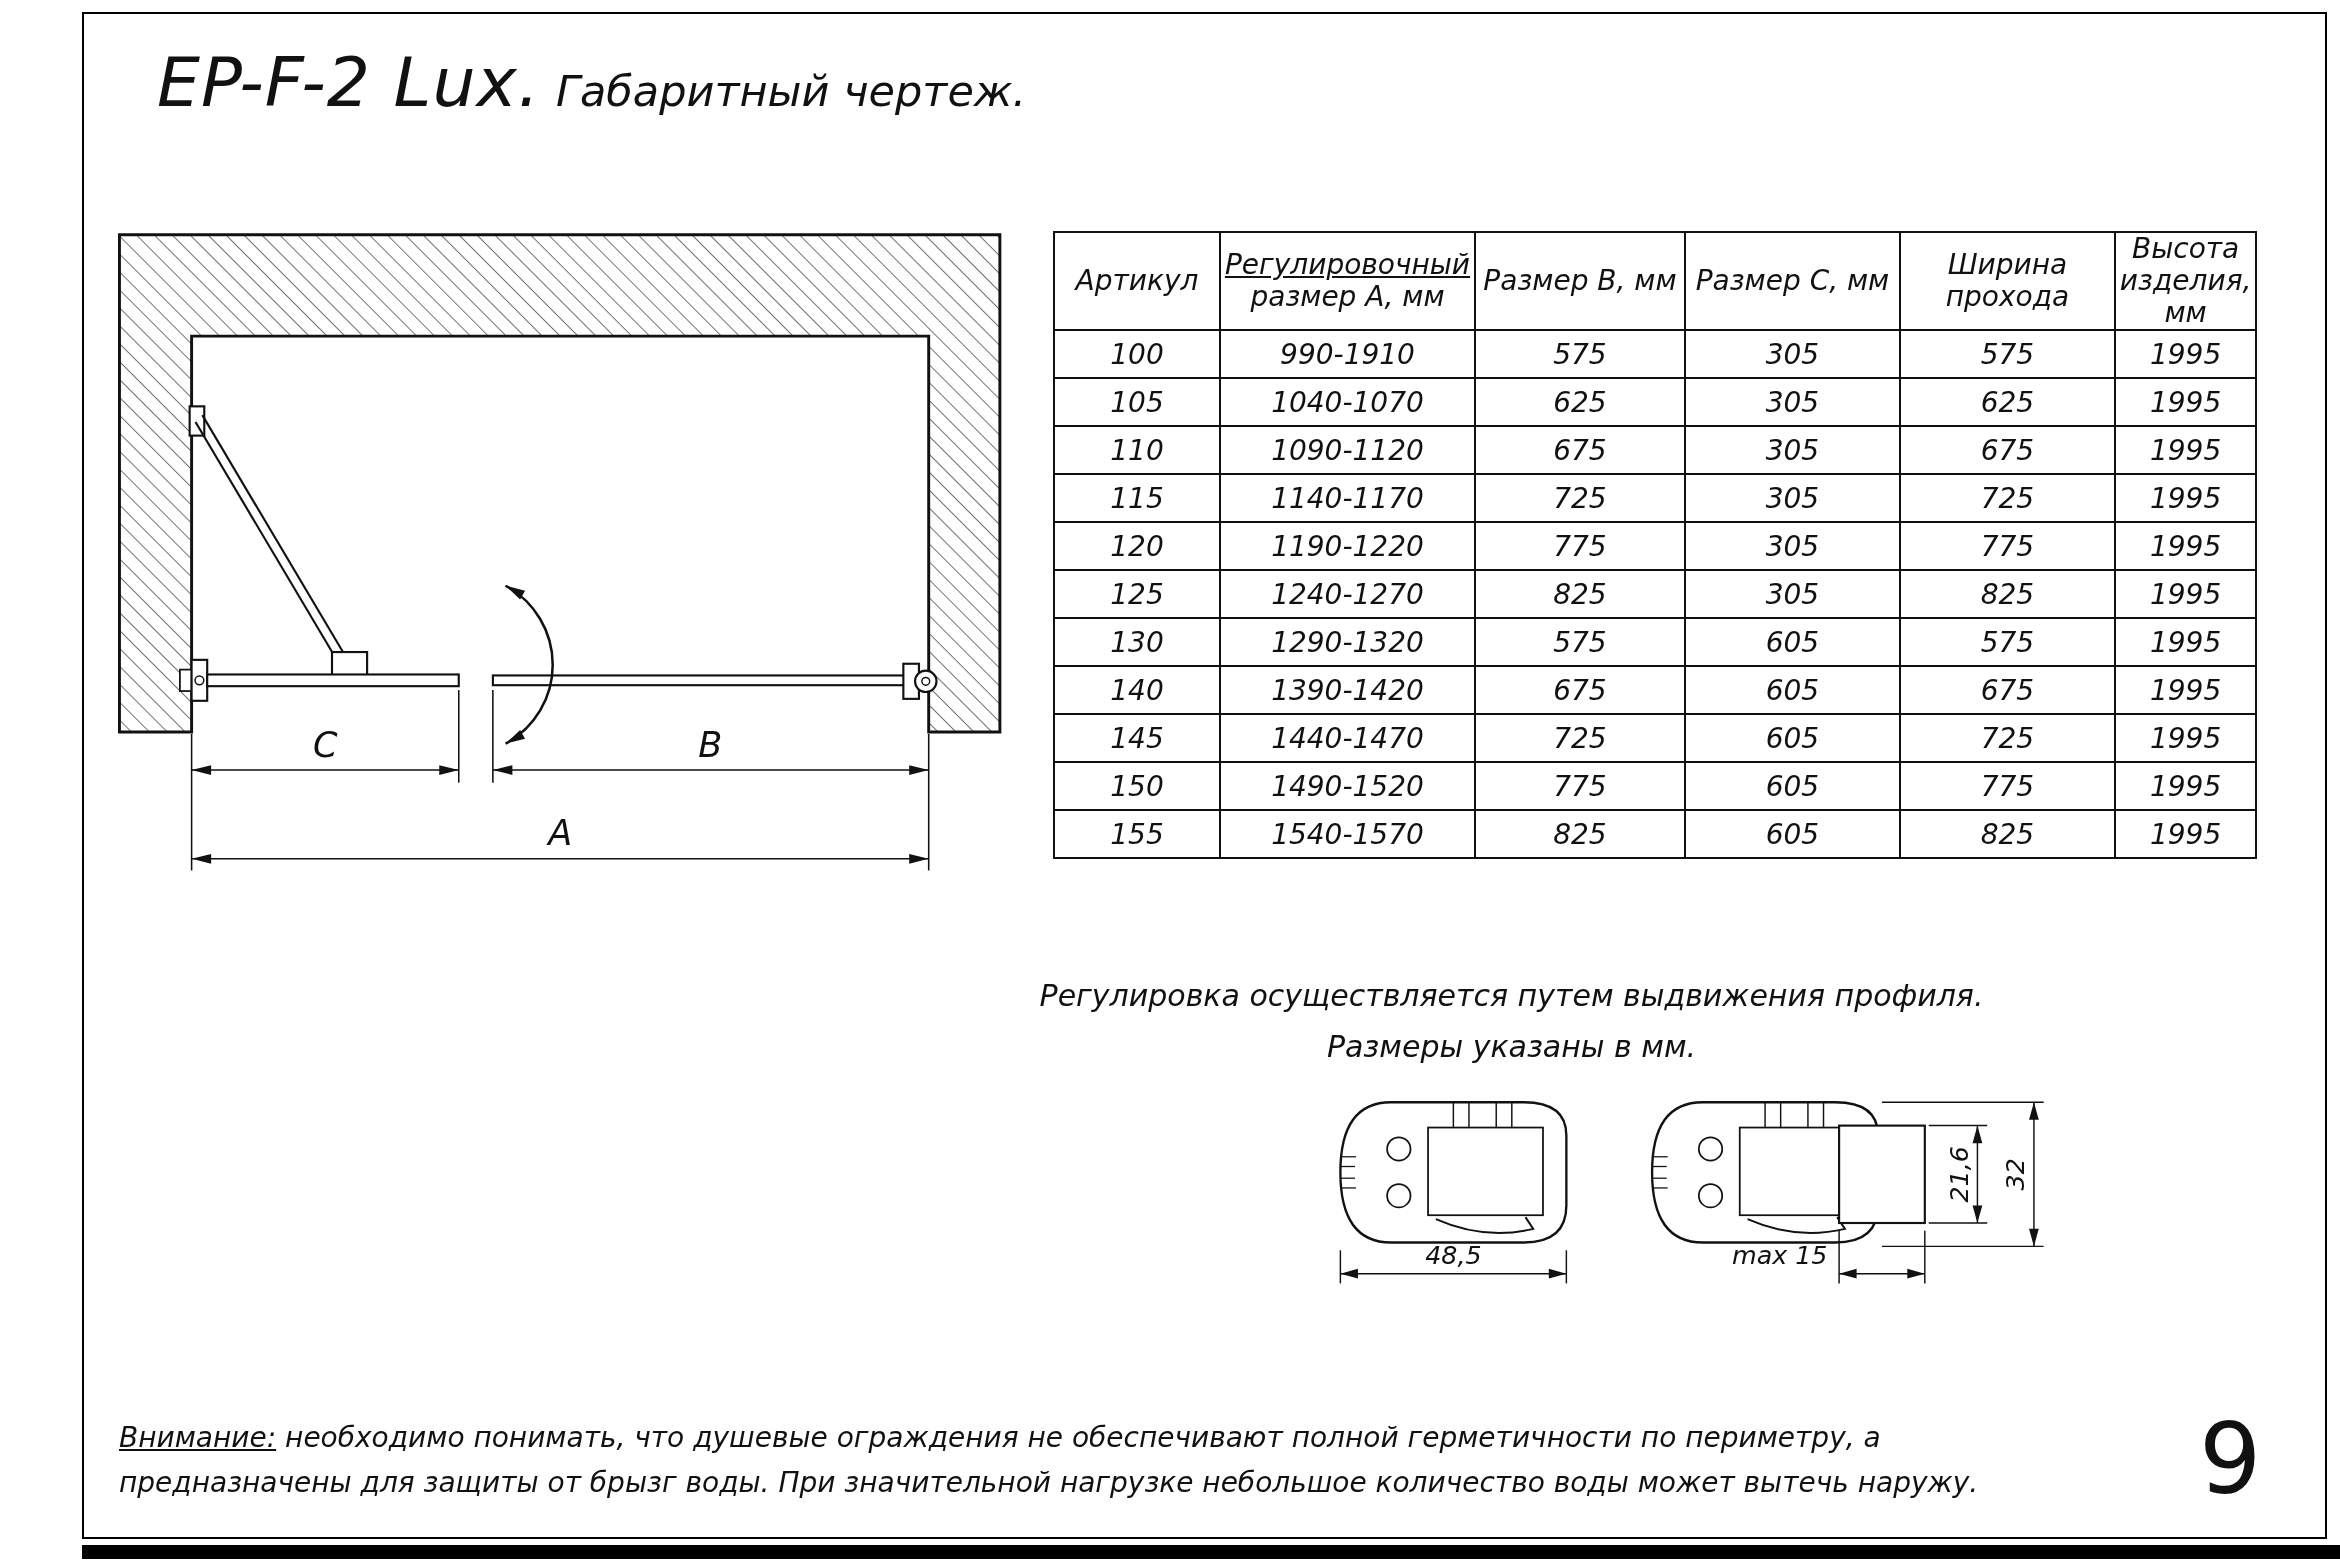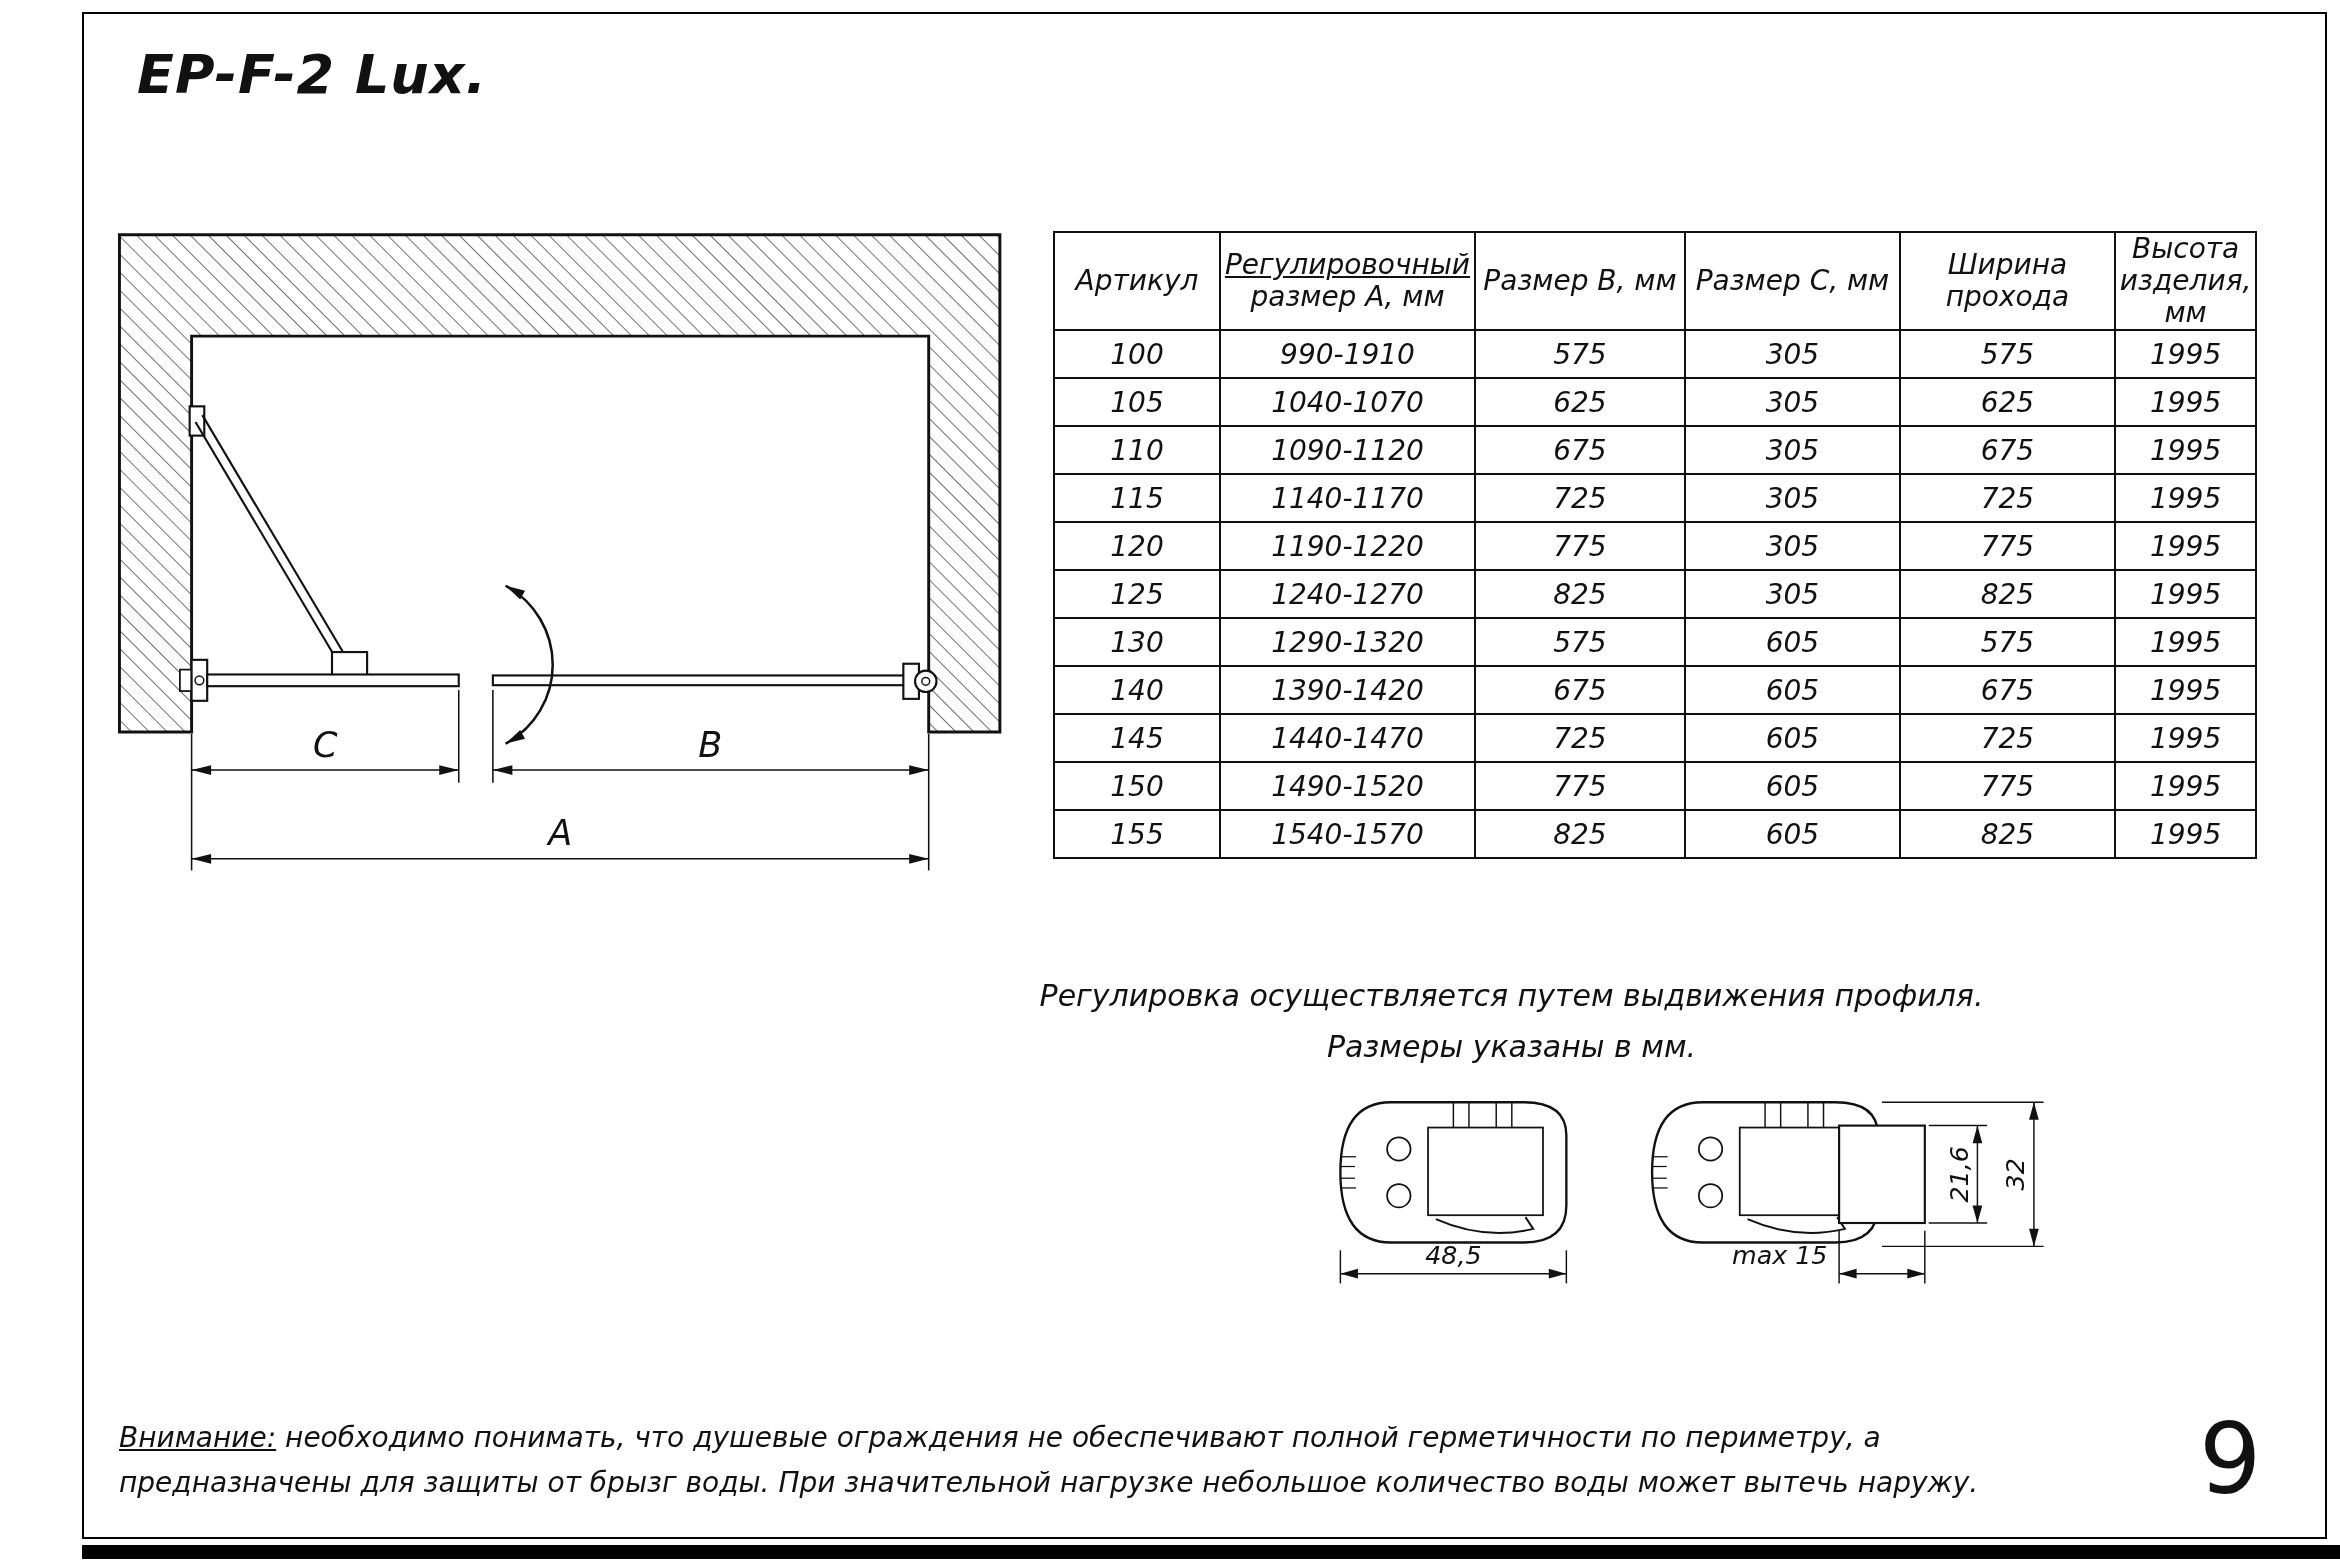--- a/index.html
+++ b/index.html
@@ -6,21 +6,21 @@
   html, body { width:2341px; height:1560px; background:#ffffff; }
   body { position:relative; overflow:hidden; color:#111;
          font-family:"DejaVu Sans", sans-serif; }
   .abs { position:absolute; }
 
   .frame { left:82px; top:11.7px; width:2245px; height:1527px;
            border:2.4px solid #000; }
   .bottom-strip { left:82px; top:1545px; width:2259px; height:13.7px; background:#000; }
 
   .title-block { left:137px; top:43px; display:flex; align-items:baseline; gap:15.6px; }
-  .page-title { font-size:54px; font-style:italic; font-weight:700; letter-spacing:1px; }
+  .page-title { font-size:68px; font-style:italic; font-weight:400; letter-spacing:1px;margin-left:20px; }
   .page-subtitle { font-size:43px; font-style:italic; font-weight:500; }
 
   .spec-table { left:1053px; top:231px; border-collapse:collapse; table-layout:fixed;
                 background:#fff; border:2.9px solid #111; }
   .spec-table th, .spec-table td { border:2px solid #111; text-align:center;
                 vertical-align:middle; font-style:italic; color:#111; }
   .spec-table th { height:98px; font-size:28px; font-weight:normal; line-height:32px; padding:0 3.9px; }
   .spec-table td { height:48px; font-size:28px; }
   .u { text-decoration:underline; }
 
@@ -36,20 +36,21 @@
   .dimlabel { font-size:36px; }
   .proflabel { font-size:26px; }
 </style>
 </head>
 <body>
 
 <div class="abs frame"></div>
 
 <div class="abs title-block">
   <span class="page-title">EP-F-2 Lux.</span>
+  <span class="page-subtitle">Габаритный чертеж.</span>
 </div>
 
 <svg class="abs" style="left:98px; top:215px;" width="975" height="683" viewBox="0 0 1000 700">
   <defs>
     <pattern id="hatch" patternUnits="userSpaceOnUse" width="13" height="13" patternTransform="rotate(-45)">
       <line x1="0" y1="0" x2="0" y2="13" stroke="#222" stroke-width="1.3"></line>
     </pattern>
   </defs>
 
   <path d="M 22 20 H 925 V 530 H 852 V 124 H 96 V 530 H 22 Z" fill="url(#hatch)" stroke="#111" stroke-width="3"></path>

